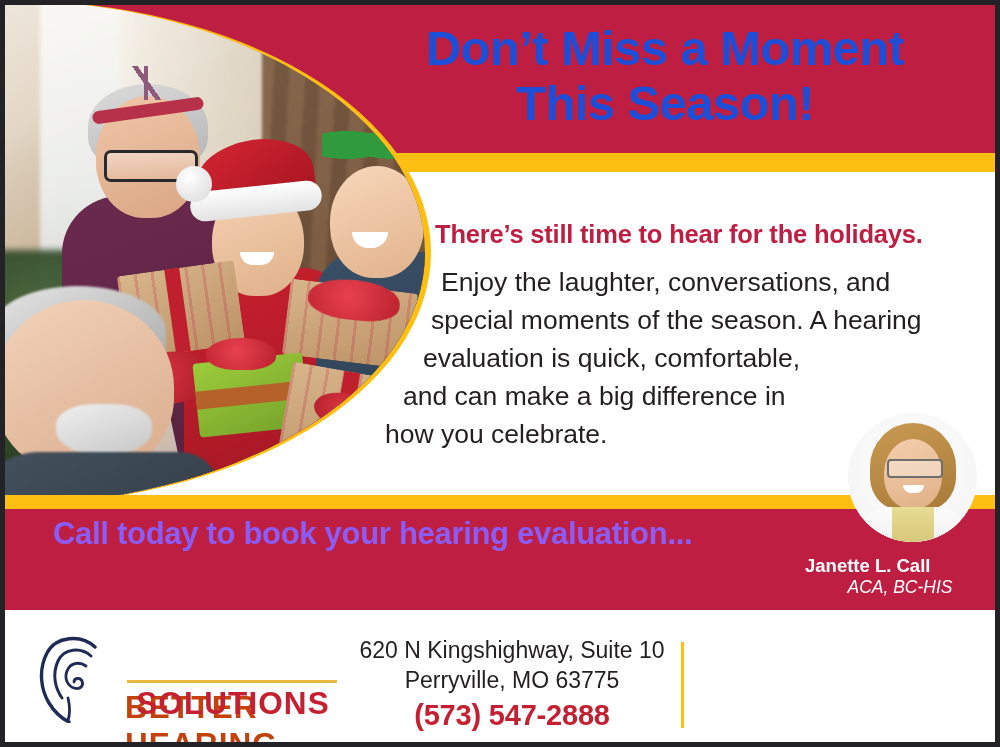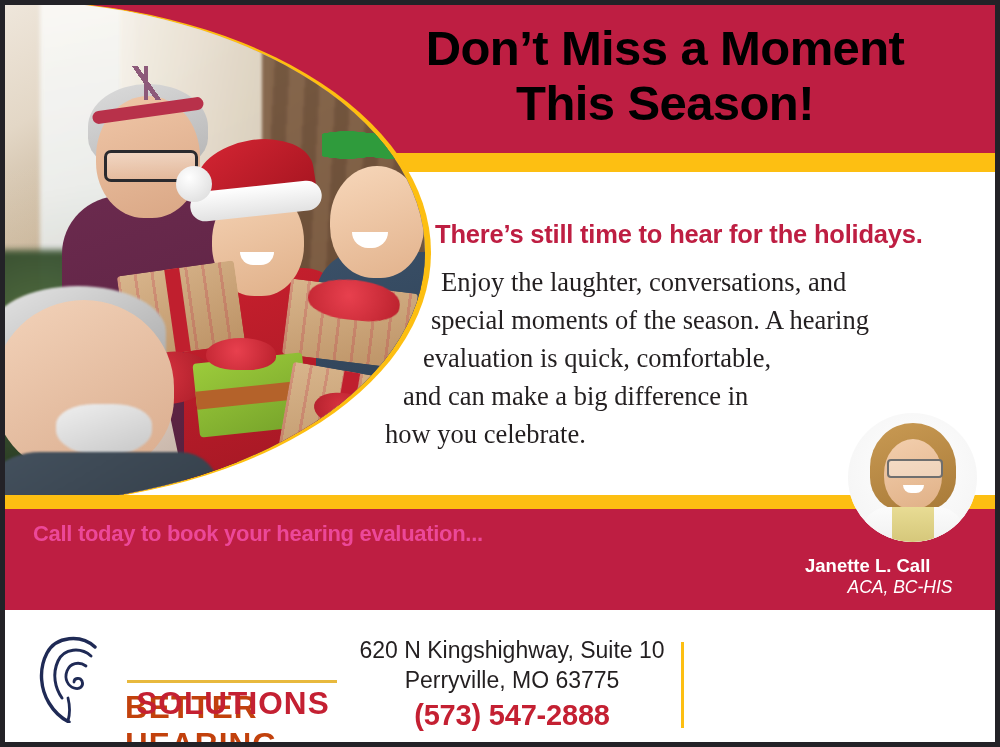--- a/index.html
+++ b/index.html
@@ -16,21 +16,21 @@
   .canvas{position:absolute;inset:0;}
 
   
   .header-red{
     position:absolute;left:0;top:0;width:100%;height:148px;
     background:#BE1E42;
   }
   .headline{
     position:absolute;left:330px;top:16px;width:660px;
     text-align:center;
-    color:#000000;
+    color:#1d4ed8;
     font-weight:bold;
     font-size:49px;
     line-height:1.13;
     letter-spacing:-0.6px;
   }
 
   
   .gold-strip{
     position:absolute;left:0;top:148px;width:100%;height:19px;
     background:#FDBF12;
@@ -144,37 +144,37 @@
 
   
   .subhead{
     position:absolute;left:430px;top:215px;
     color:#BE1E42;font-weight:bold;font-size:25.5px;letter-spacing:-0.2px;
   }
   .bodycopy{
     position:absolute;left:360px;top:258px;width:590px;
     color:#231f20;font-size:26.5px;line-height:38px;
   }
-  .bodycopy .ln{display:block;white-space:nowrap;font-family:Liberation Serif, serif;}
+  .bodycopy .ln{display:block;white-space:nowrap;}
   .bodycopy .l1{padding-left:76px;}
   .bodycopy .l2{padding-left:66px;}
   .bodycopy .l3{padding-left:58px;}
   .bodycopy .l4{padding-left:38px;}
   .bodycopy .l5{padding-left:20px;}
 
   
   .cta-gold{
     position:absolute;left:0;top:490px;width:100%;height:14px;background:#FDBF12;
   }
   .cta-red{
     position:absolute;left:0;top:504px;width:100%;height:101px;background:#BE1E42;
   }
   .cta-text{
-    position:absolute;left:28px;top:508px;
-    color:#ec4899;font-weight:bold;font-size:22px;line-height:42px;letter-spacing:-0.3px;
+    position:absolute;left:48px;top:508px;
+    color:#8b5cf6;font-weight:bold;font-size:31px;line-height:42px;letter-spacing:-0.3px;
   }
   .cta-text .ln{display:block;}
 
   
   .headshot{
     position:absolute;left:843px;top:408px;width:129px;height:129px;
     border-radius:50%;overflow:hidden;background:#ffffff;
   }
   .hs-bg{position:absolute;inset:0;background:radial-gradient(circle at 50% 42%,#ffffff,#f2f2f2);}
   .hs-hair{position:absolute;left:22px;top:10px;width:86px;height:88px;

